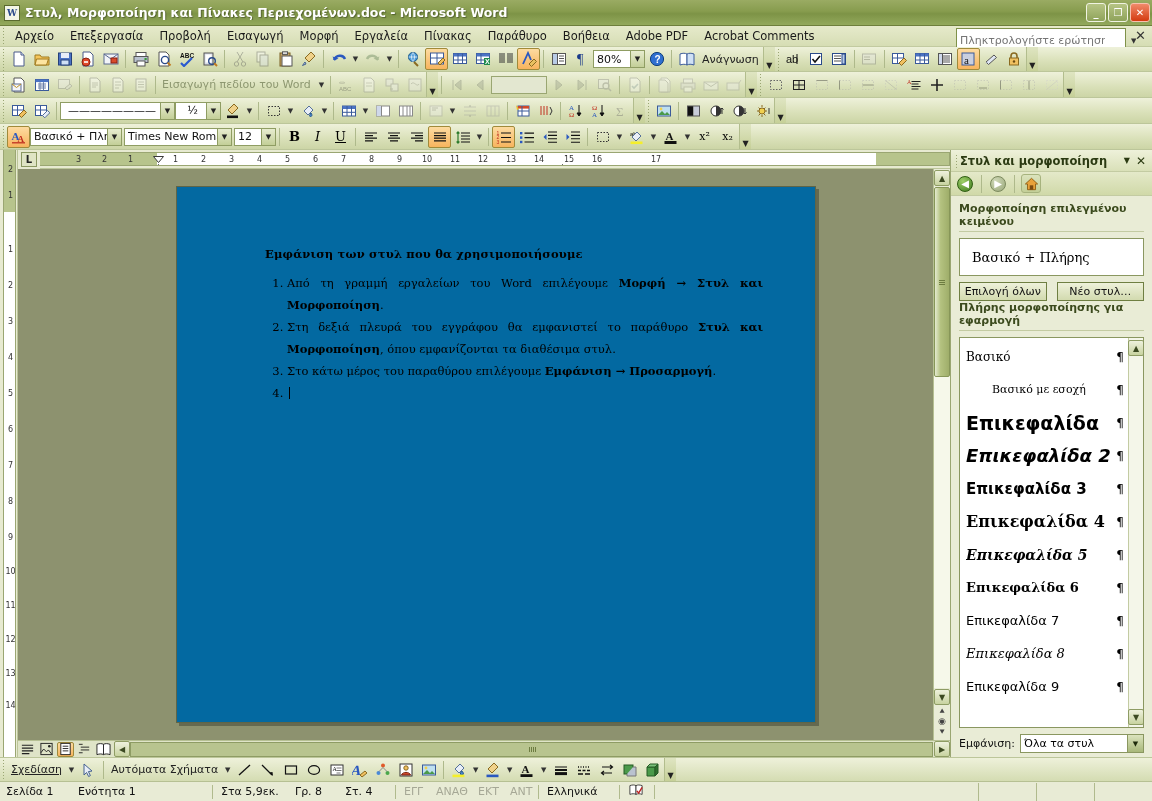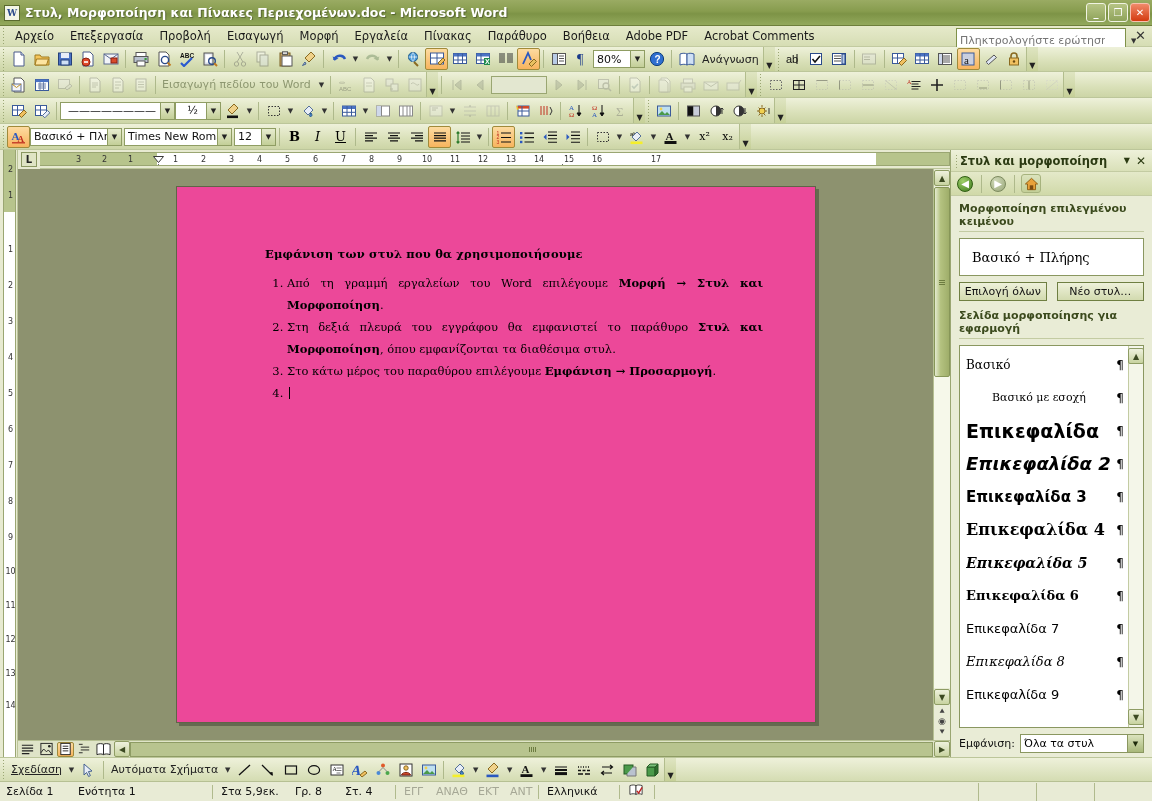--- a/index.html
+++ b/index.html
@@ -178,21 +178,21 @@
   .htick { position:absolute; top:1px; font-size:8px; color:#333; line-height:12px; }
   .indent-marker { position:absolute; width:9px; height:7px; }
 
   .canvaswrap {
     flex:1; position:relative; overflow:hidden; background:#8d926f;
     display:flex;
   }
   .page {
     position:absolute; left:158px; top:17px;
     width: 640px; height: 537px;
-    background:#ec4899;
+    background:#0369a1;
     border:1px solid #5f6547;
     box-shadow: 3px 3px 0 rgba(0,0,0,0.28);
   }
   .pagebody { padding: 60px 52px 0 88px; }
   .doc-h {
     font-family: "DejaVu Serif", "Liberation Serif", serif;
     font-weight: bold; font-size: 11.5px; color:#000;
     margin-bottom: 11px; letter-spacing: 0.2px;
   }
   ol.doc-list {
@@ -287,21 +287,21 @@
     font-weight:bold; font-size:11px; color:#3b4a1d;
     border-bottom:1px solid #c3cba2; padding-bottom:3px; margin-bottom:6px;
     line-height:13px;
   }
   .tp-preview {
     border:1px solid #8a9760; background:#fff;
     height:38px; display:flex; align-items:center; padding-left:12px;
     font-family:"DejaVu Serif","Liberation Serif",serif; font-size:13px; color:#000;
     margin-bottom:6px;
   }
-  .tp-btnrow { display:flex; gap:10px; margin-bottom:8px; }
+  .tp-btnrow { display:flex; gap:10px; }
   .tp-btn {
     flex:1; height:19px; border:1px solid #6f7f42;
     background: linear-gradient(to bottom,#eef1da,#d2daaf);
     display:flex;align-items:center;justify-content:center;
     font-size:11px; color:#111;
   }
   .tp-list {
     border:1px solid #8a9760; background:#fff;
     flex:1; min-height:0; position:relative; display:flex;
     overflow:hidden;
@@ -1343,21 +1343,21 @@
             </svg>
         </div>
       </div>
       <div class="tp-body">
         <div class="tp-sec-title">Μορφοποίηση επιλεγμένου κειμένου</div>
         <div class="tp-preview">Βασικό + Πλήρης</div>
         <div class="tp-btnrow">
           <div class="tp-btn">Επιλογή όλων</div>
           <div class="tp-btn">Νέο στυλ…</div>
         </div>
-        <div class="tp-sec-title">Σελίδα μορφοποίησης για εφαρμογή</div>
+        <div class="tp-sec-title">Πλήρης μορφοποίησης για εφαρμογή</div>
         <div class="tp-list">
           <div class="tp-list-items" id="styles-list-items">
               <div class="style-row">
                 <span style="font-family: &quot;DejaVu Serif&quot;, &quot;Liberation Serif&quot;, serif; font-size: 12px; font-weight: normal; font-style: normal; padding-left: 0px; overflow: hidden; text-overflow: clip;">Βασικό</span>
                 <span class="pilcrow">¶</span>
               </div>
               <div class="style-row">
                 <span style="font-family: &quot;DejaVu Serif&quot;, &quot;Liberation Serif&quot;, serif; font-size: 11px; font-weight: normal; font-style: normal; padding-left: 26px; overflow: hidden; text-overflow: clip;">Βασικό με εσοχή</span>
                 <span class="pilcrow">¶</span>
               </div>

